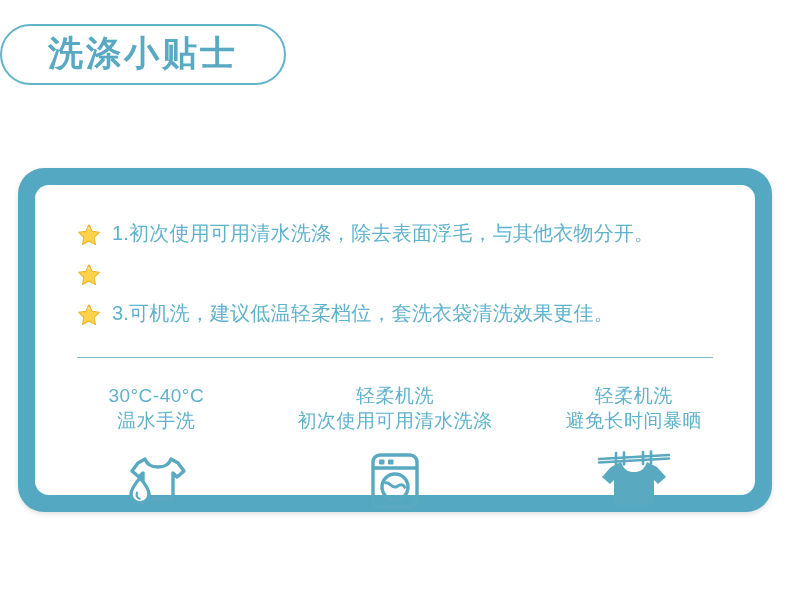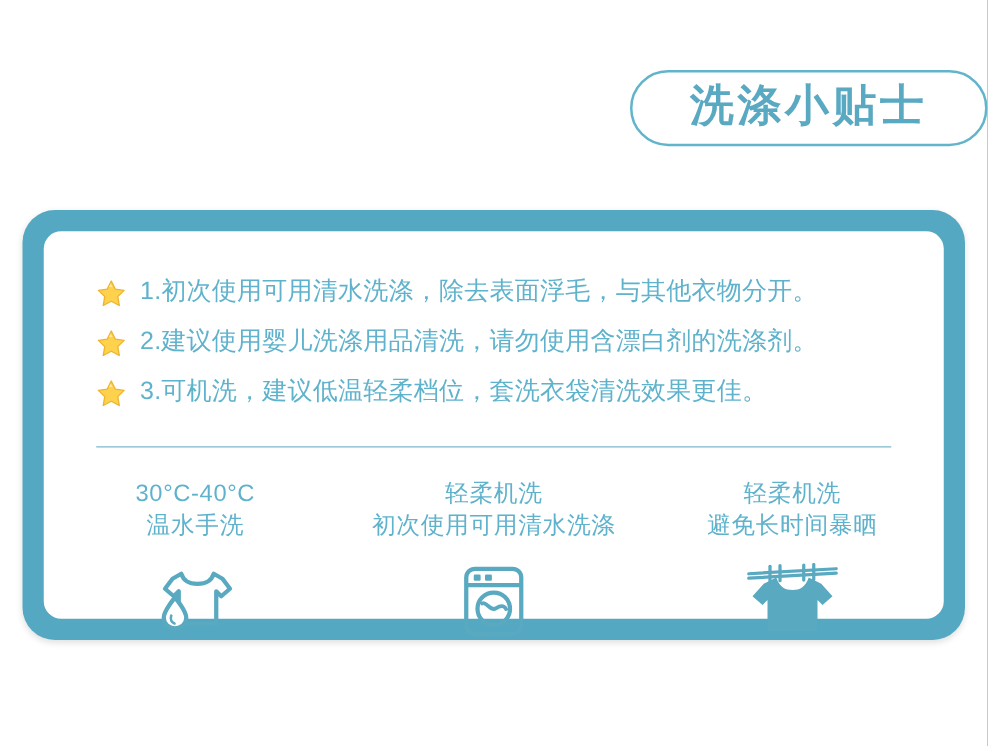--- a/index.html
+++ b/index.html
@@ -12,22 +12,22 @@
     background: #ffffff;
     font-family: "Liberation Sans", "DejaVu Sans", sans-serif;
     overflow: hidden;
     position: relative;
   }
 
   
   .title-wrap {
     width: 100%;
     display: flex;
-    justify-content: flex-end;
-    padding-top: 56px;
+    justify-content: flex-start;
+    padding-top: 24px;
     box-sizing: border-box;
   }
   .title-pill {
     border: 2px solid #62b4cb;
     border-radius: 40px;
     padding: 9px 46px 13px 46px;
     display: inline-block;
   }
   .title-text {
     font-size: 35px;
@@ -151,21 +151,20 @@
         <span class="tip-text">1.初次使用可用清水洗涤，除去表面浮毛，与其他衣物分开。</span>
       </li>
 
       <li class="tip-item">
         <span class="star-icon">
           <svg viewBox="0 0 24 24" width="24" height="24">
             <path d="M12 1.8 L15.2 8.3 L22.3 9.3 L17.2 14.3 L18.4 21.4 L12 18.0 L5.6 21.4 L6.8 14.3 L1.7 9.3 L8.8 8.3 Z" fill="#ffd24d" stroke="#edb52f" stroke-width="1.1" stroke-linejoin="round"></path>
             <path d="M10.1 6.6 L11.6 4.0 L13.1 6.6 Z" fill="#ffe899"></path>
           </svg>
         </span>
-        <span class="tip-text">2.建议使用婴儿洗涤用品清洗，请勿使用含漂白剂的洗涤剂。</span>
       </li>
 
       <li class="tip-item">
         <span class="star-icon">
           <svg viewBox="0 0 24 24" width="24" height="24">
             <path d="M12 1.8 L15.2 8.3 L22.3 9.3 L17.2 14.3 L18.4 21.4 L12 18.0 L5.6 21.4 L6.8 14.3 L1.7 9.3 L8.8 8.3 Z" fill="#ffd24d" stroke="#edb52f" stroke-width="1.1" stroke-linejoin="round"></path>
             <path d="M10.1 6.6 L11.6 4.0 L13.1 6.6 Z" fill="#ffe899"></path>
           </svg>
         </span>
         <span class="tip-text">3.可机洗，建议低温轻柔档位，套洗衣袋清洗效果更佳。</span>

